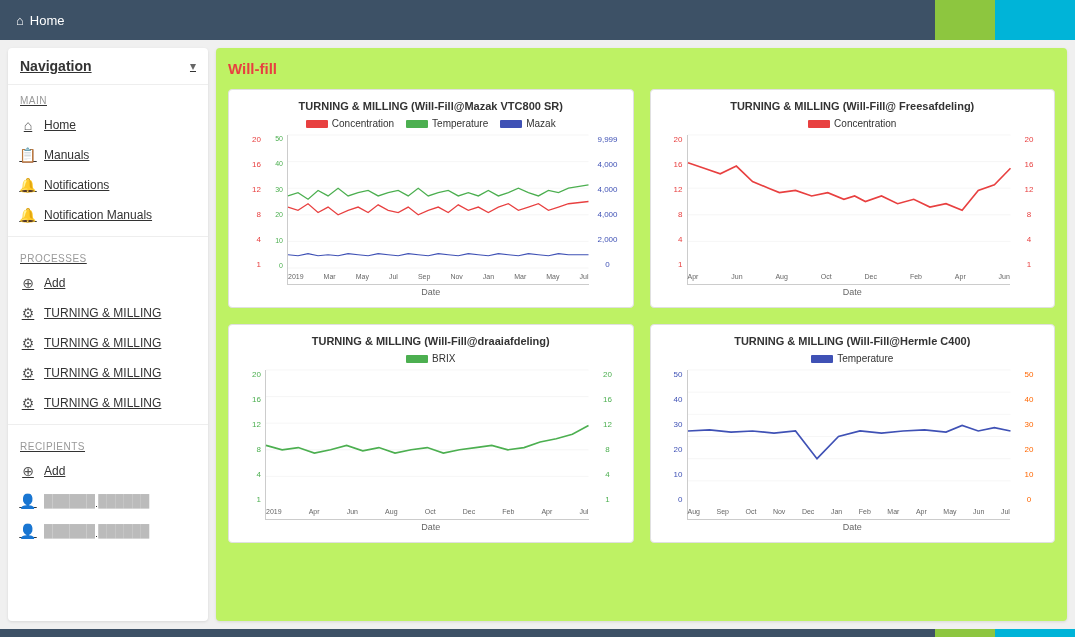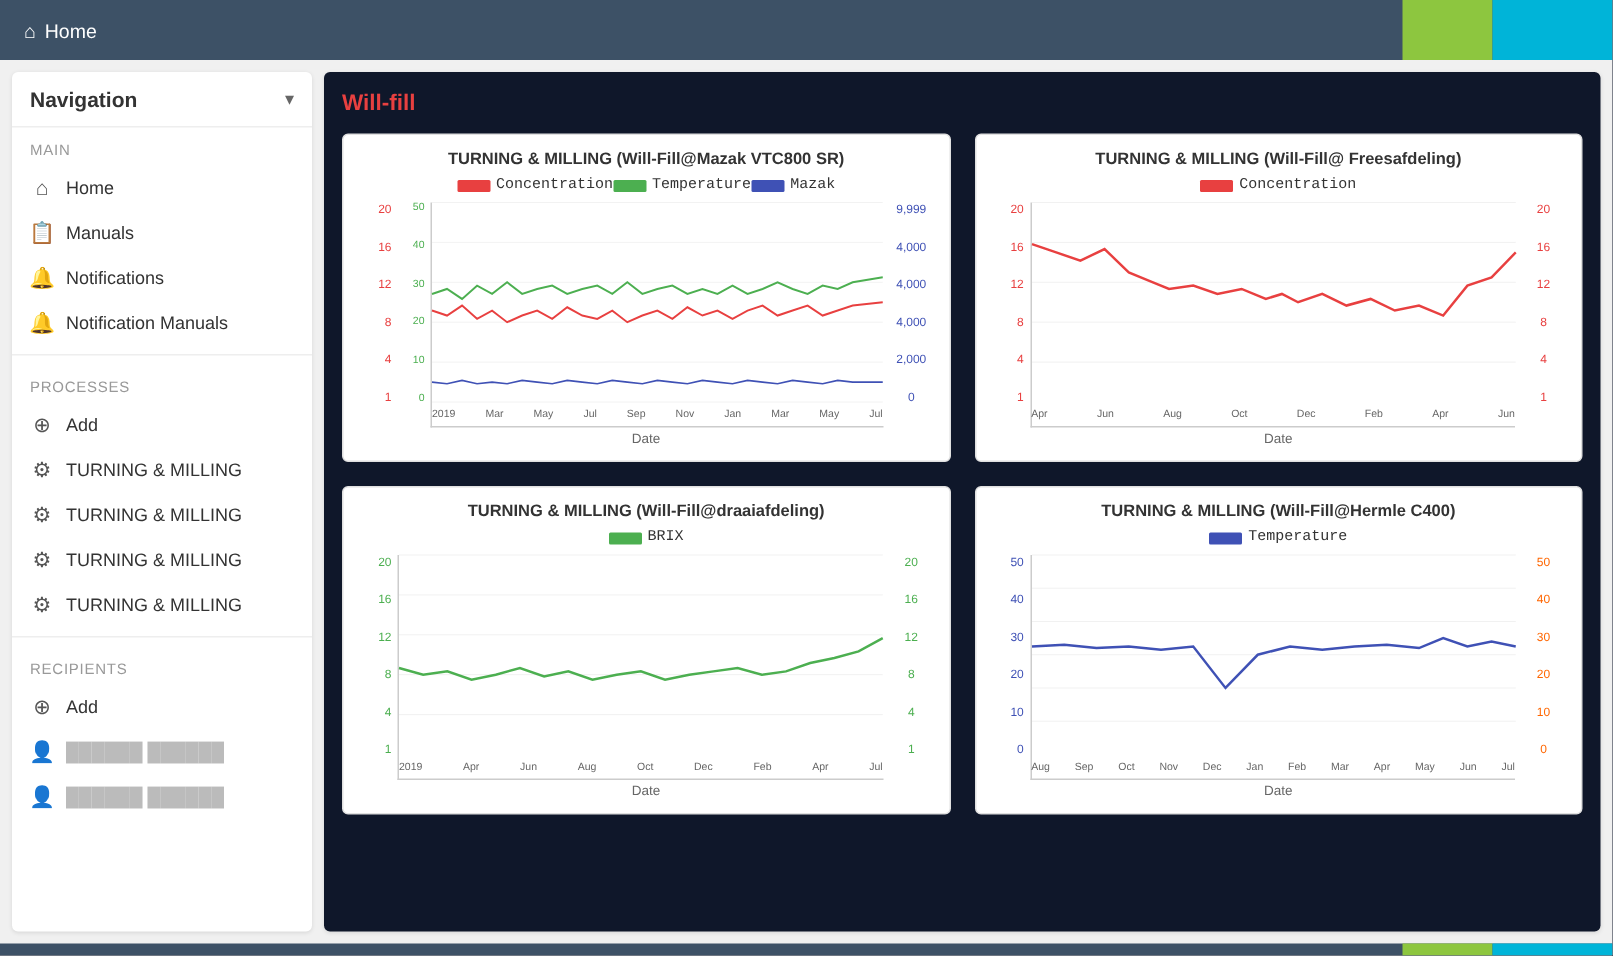--- a/index.html
+++ b/index.html
@@ -38,20 +38,21 @@
     }
 
     .sidebar {
       background: #fff;
       width: 200px;
       min-width: 200px;
       border-radius: 4px;
       padding: 0;
       overflow-y: auto;
       box-shadow: 0 1px 3px rgba(0,0,0,0.1);
+      text-decoration: underline;
     }
 
     .sidebar-nav-header {
       display: flex;
       align-items: center;
       justify-content: space-between;
       padding: 10px 12px;
       border-bottom: 1px solid #eee;
       cursor: pointer;
     }
@@ -88,21 +89,21 @@
       color: #555;
     }
     .sidebar-divider {
       border: none;
       border-top: 1px solid #eee;
       margin: 6px 0;
     }
 
     .main-content {
       flex: 1;
-      background: #0f172a;
+      background: #bef264;
       border-radius: 4px;
       padding: 12px;
       overflow-y: auto;
       box-shadow: 0 1px 3px rgba(0,0,0,0.1);
     }
 
     .page-title {
       font-size: 15px;
       font-weight: bold;
       color: #e84040;
@@ -125,25 +126,24 @@
     .chart-title {
       font-size: 11px;
       font-weight: bold;
       color: #333;
       text-align: center;
       margin-bottom: 6px;
     }
 
     .chart-legend {
       display: flex;
-      gap: 0;
+      gap: 12px;
       justify-content: center;
       margin-bottom: 6px;
       flex-wrap: wrap;
-      font-family: Liberation Mono, monospace;
     }
 
     .legend-item {
       display: flex;
       align-items: center;
       gap: 4px;
       font-size: 10px;
     }
 
     .legend-color {

